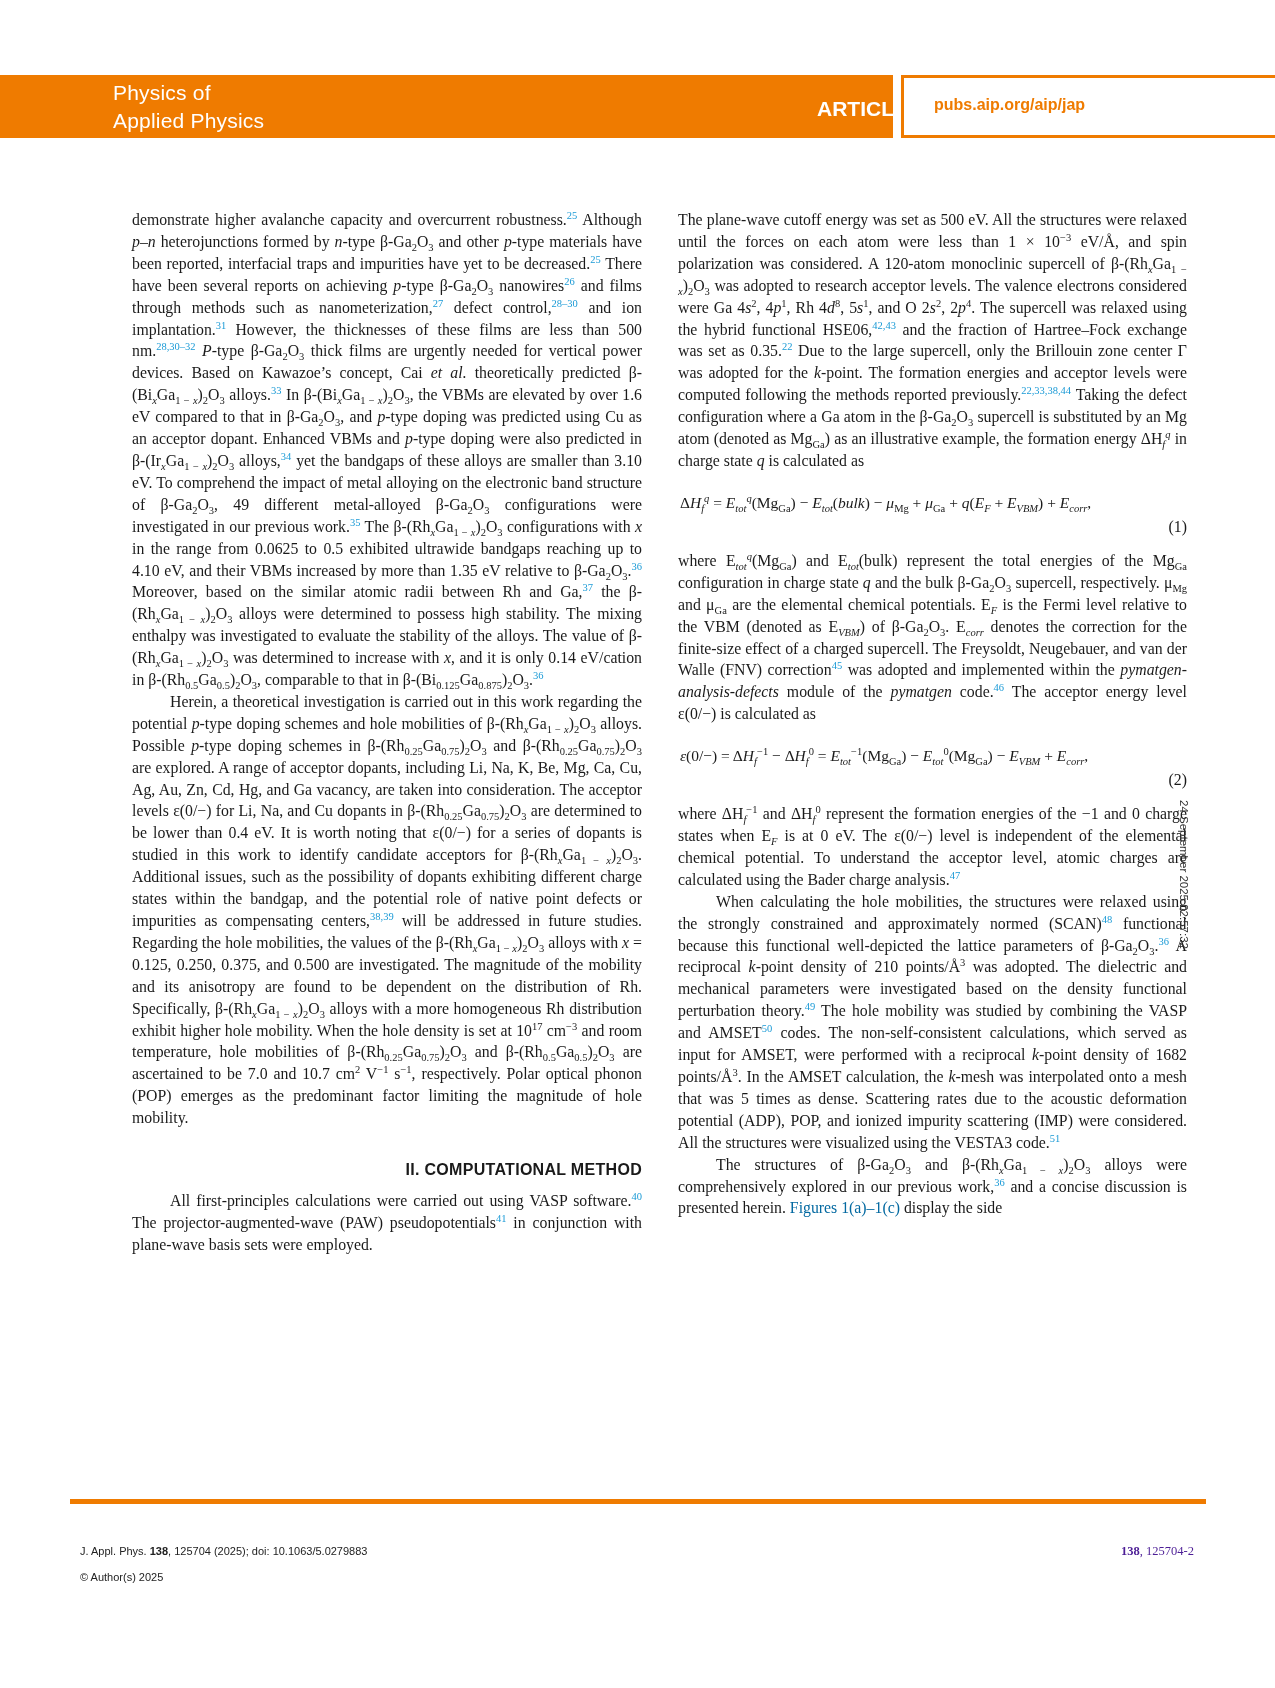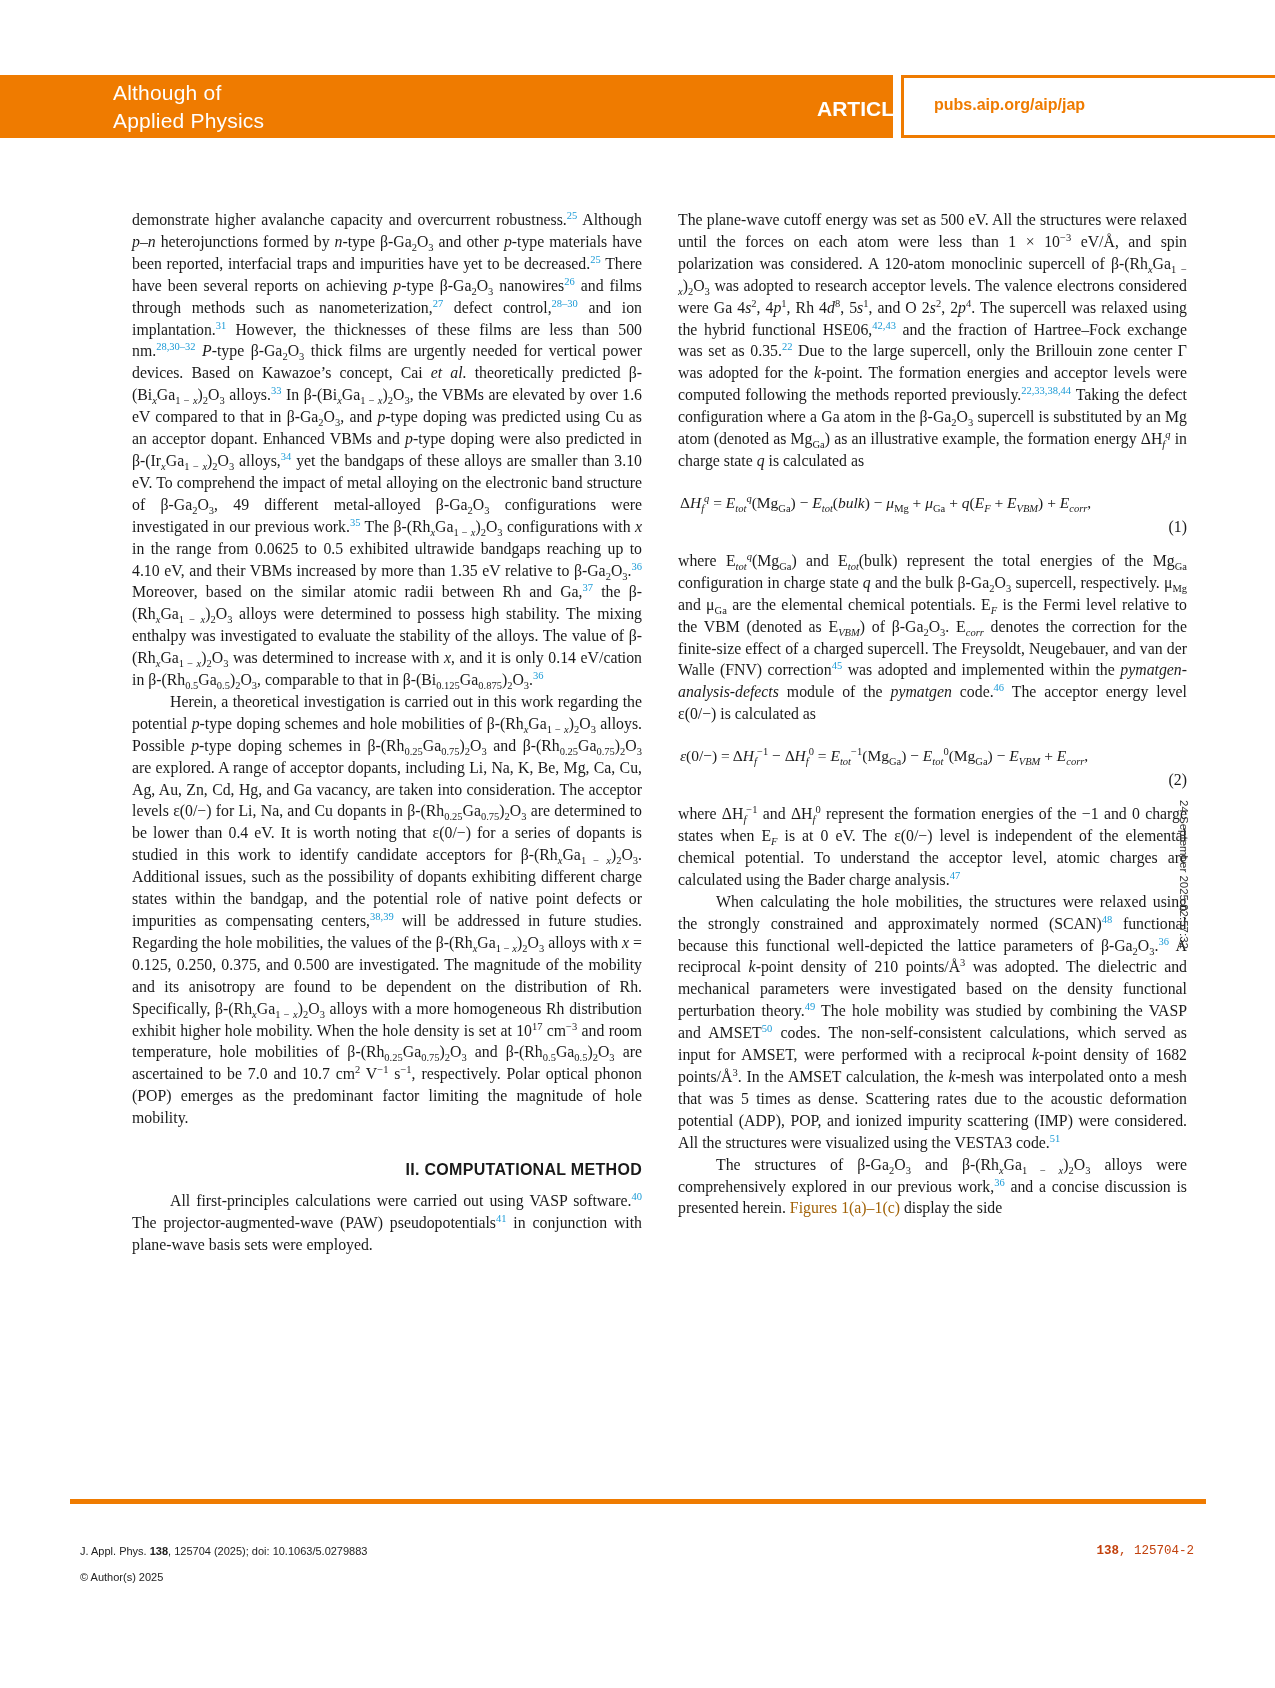--- a/index.html
+++ b/index.html
@@ -18,43 +18,43 @@
               font-family: "Liberation Sans", "DejaVu Sans", sans-serif; font-size: 16px; font-weight: bold; }
 
   .col { position: absolute; top: 209px; width: 510px; font-size: 15.8px; line-height: 21.9px;
          text-align: justify; hyphens: auto; margin-left: 22px; }
   .col-left { left: 110px; }
   .col-right { left: 656px; width: 509px; }
   .col p { margin: 0; }
   .indent { text-indent: 38px; }
   sup, sub { font-size: 10.5px; line-height: 0; }
   sup.ref { color: #1a9ad6; }
-  .ref-link { color: #a16207; }
+  .ref-link { color: #0369a1; }
   i { font-style: italic; }
   .section-heading { font-family: "Liberation Sans", "DejaVu Sans", sans-serif; font-size: 16px;
                      font-weight: bold; letter-spacing: 0.3px; margin: 30px 0 9px 0 !important; text-align: right; }
   .equation { position: relative; margin: 14px 0 12px 0; height: 52px; text-align: center; }
   .equation .eq-body { position: absolute; left: 2px; top: 6px; white-space: nowrap; font-size: 15.5px; }
   .equation .eq-num { position: absolute; right: 0; top: 30px; }
   .side-stamp { position: absolute; left: 1178px; top: 800px; writing-mode: vertical-rl;
                 font-family: "Liberation Sans", "DejaVu Sans", sans-serif; font-size: 11.5px; color: #333; }
   .footer-rule { position: absolute; left: 70px; top: 1499px; width: 1136px; height: 5px; background: #ef7b00; }
   .footer-left { position: absolute; left: 80px; top: 1538px; font-family: "Liberation Sans", "DejaVu Sans", sans-serif;
                  font-size: 11px; color: #222; line-height: 26px; }
-  .footer-right { position: absolute; right: 81px; top: 1538px; font-family: Liberation Mono, monospace;
-                  font-size: 12.5px; color: #c2410c; line-height: 26px; }
+  .footer-right { position: absolute; right: 81px; top: 1538px; font-family: Liberation Serif, serif;
+                  font-size: 12.5px; color: #4c1d95; line-height: 26px; }
   b.vol { font-weight: bold; }
 </style>
 </head>
 <body>
 
 <div class="header">
   <div class="header-orange">
     <div class="journal-title">
-      <div>Although of</div>
+      <div>Physics of</div>
       <div>Applied Physics</div>
     </div>
     <div class="article-label">ARTICLE</div>
   </div>
   <div class="url-box">
     <span class="url-text">pubs.aip.org/aip/jap</span>
   </div>
 </div>
 
 <div class="col col-left">

